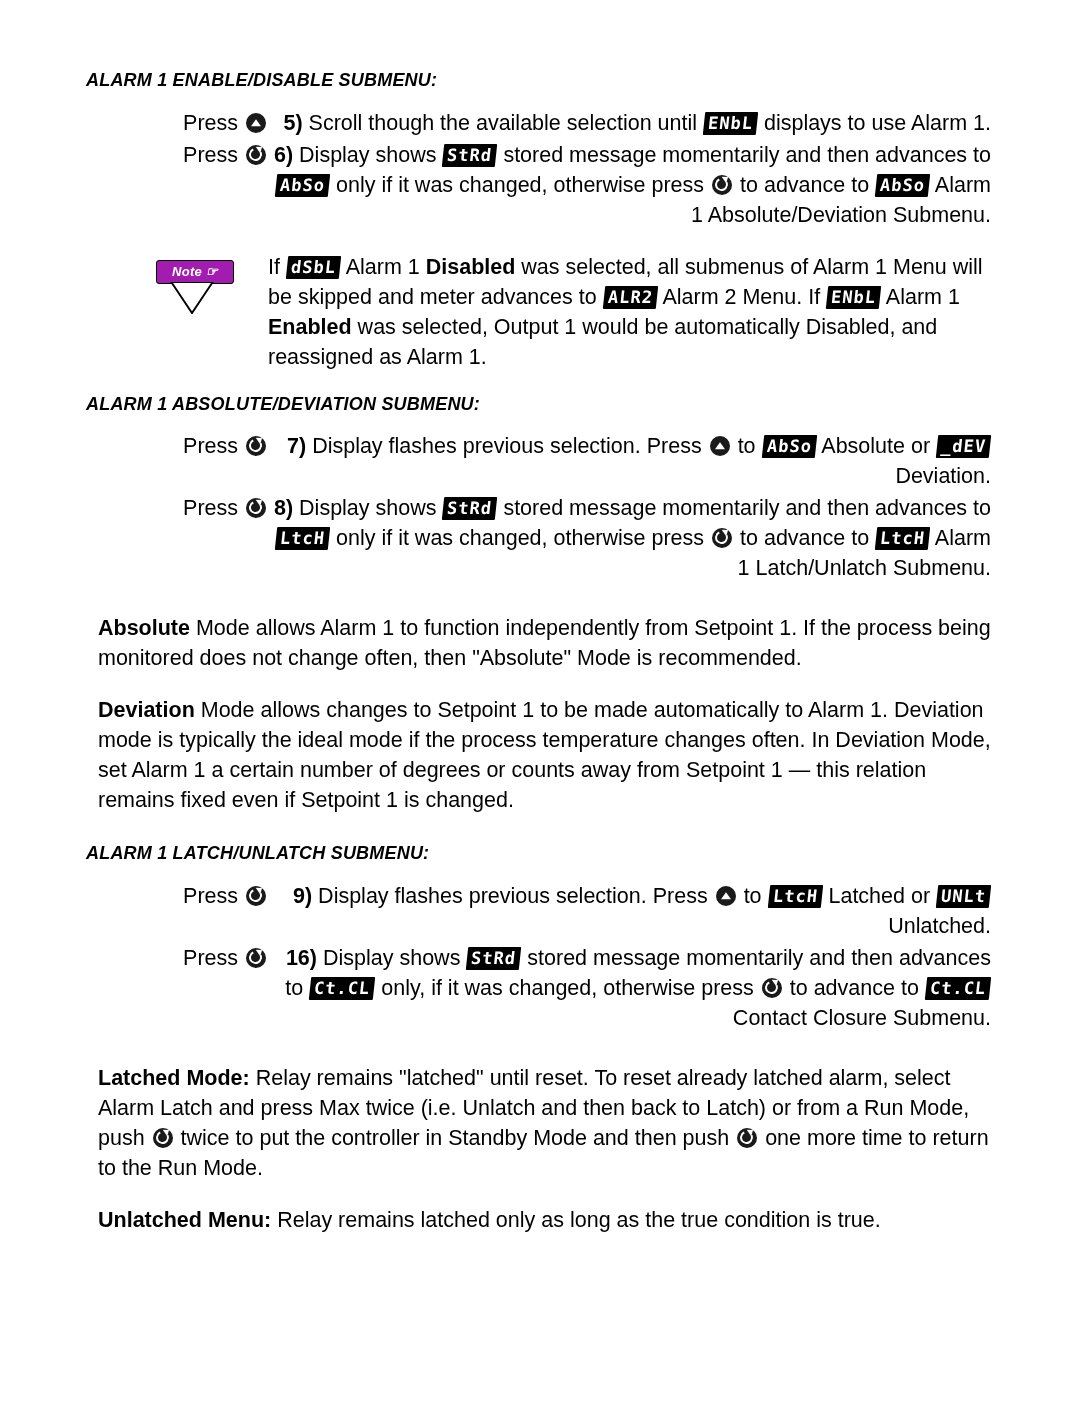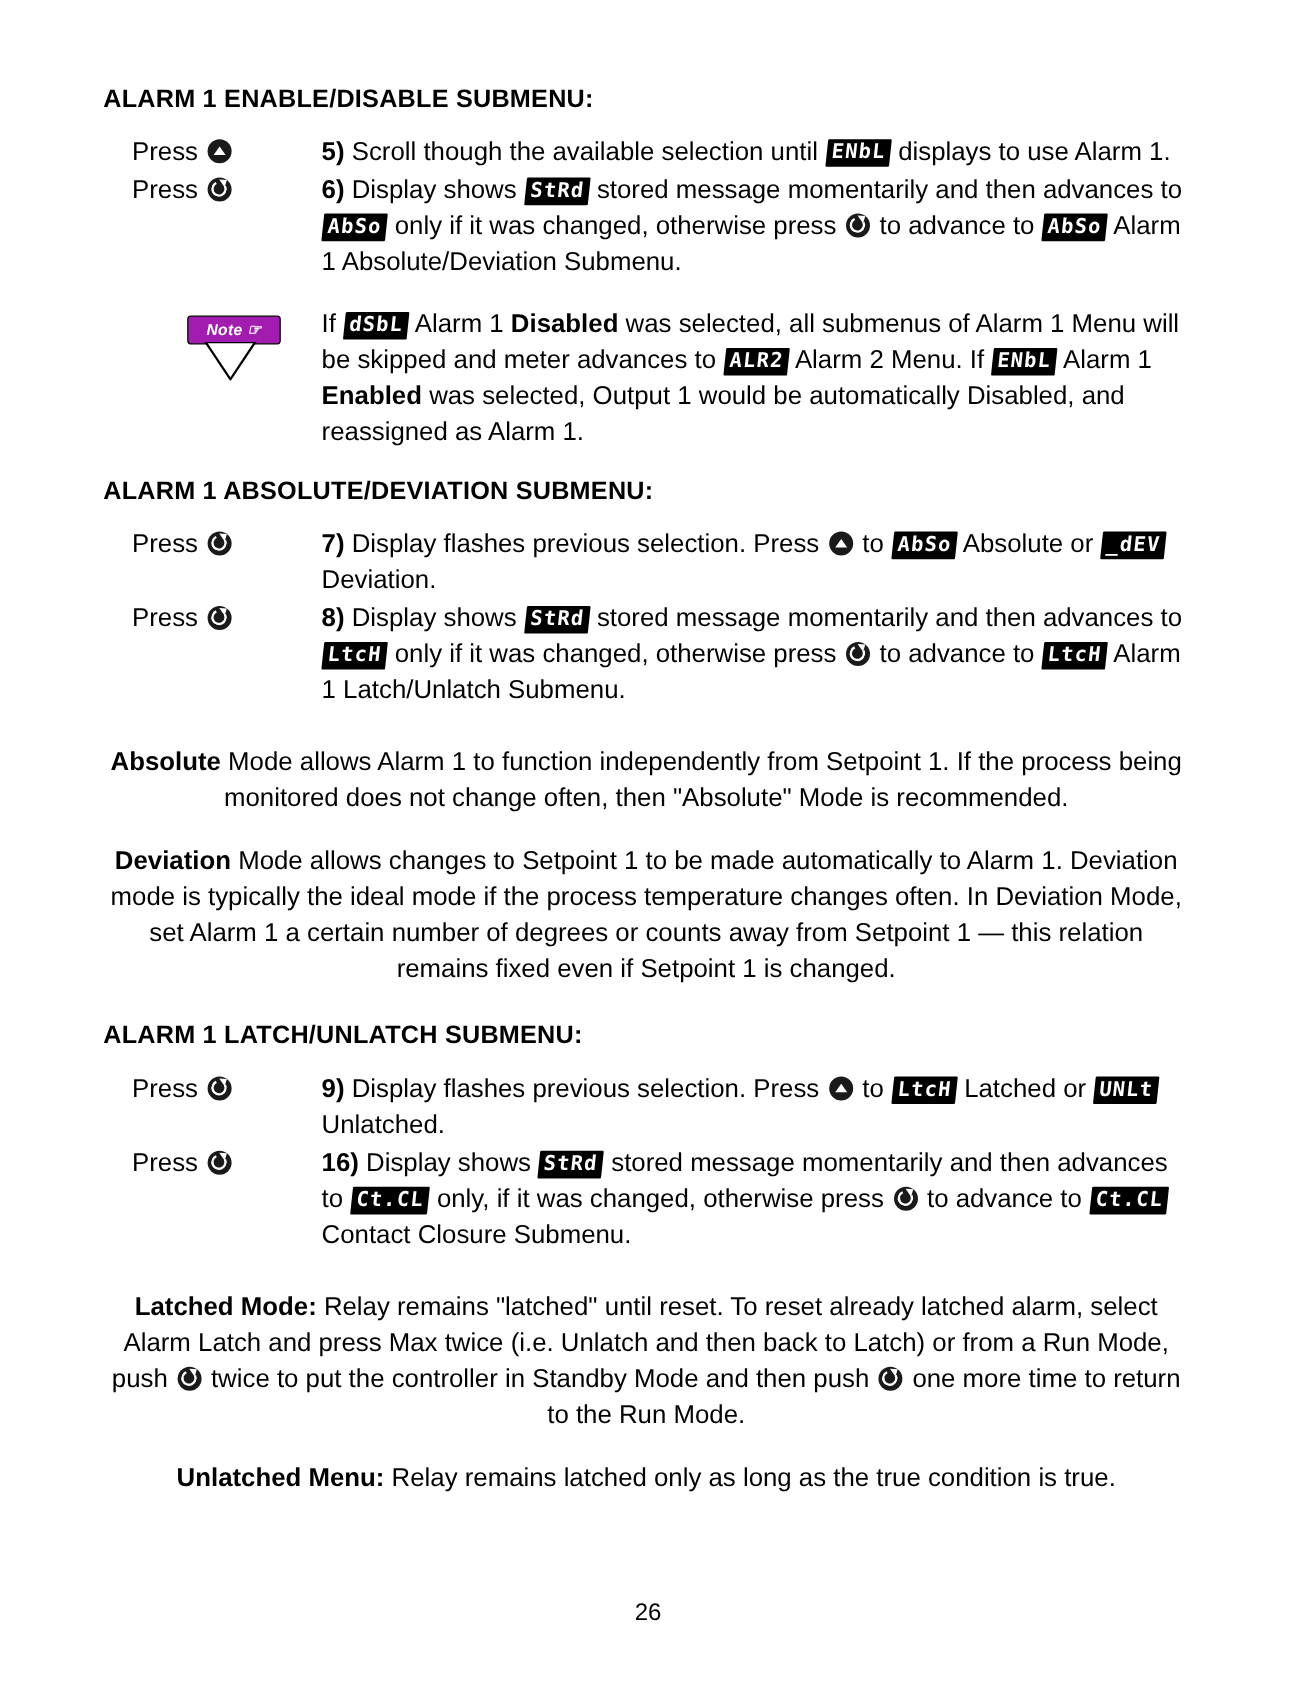--- a/index.html
+++ b/index.html
@@ -22,54 +22,56 @@
     padding: 0;
     box-sizing: border-box;
   }
   .content {
     position: absolute;
     left: 86px;
     top: 70px;
     width: 905px;
   }
   h2.section-title {
-    font-size: 21px;
+    font-size: 18px;
     font-weight: bold;
     letter-spacing: 0.2px;
     margin: 0 0 16px 0;
     line-height: 1.2;
+    font-style: italic;
   }
   .block {
     margin-bottom: 22px;
   }
   .step-row {
     display: flex;
     align-items: flex-start;
     margin-bottom: 2px;
+    text-align: right;
   }
   .press-col {
     width: 182px;
     flex: 0 0 182px;
     font-size: 21.5px;
     line-height: 30px;
     padding-left: 24px;
     box-sizing: border-box;
     white-space: nowrap;
   }
   .step-col {
     flex: 1 1 auto;
     font-size: 21.5px;
     line-height: 30px;
   }
   .step-col b { font-weight: bold; }
   .para {
     font-size: 21.5px;
     line-height: 30px;
-    margin: 0 0 22px 0;
-    text-align: center;
+    margin: 0 0 22px 12px;
+    text-align: left;
   }
   .para b { font-weight: bold; }
 
   
   .led {
     display: inline-block;
     background: #000000;
     color: #ffffff;
     font-family: "DejaVu Sans Mono", monospace;
     font-weight: bold;
@@ -298,14 +300,13 @@
     <p class="para" style="margin-top:30px;">
       <b>Latched Mode:</b><span> Relay remains "latched" until reset. To reset already latched alarm, select Alarm Latch and press Max twice (i.e. Unlatch and then back to Latch) or from a Run Mode, push </span><span class="btn loop"></span><span> twice to put the controller in Standby Mode and then push </span><span class="btn loop"></span><span> one more time to return to the Run Mode.</span>
     </p>
 
     <p class="para">
       <b>Unlatched Menu:</b><span> Relay remains latched only as long as the true condition is true.</span>
     </p>
 
   </div>
 
-  <div class="footer">26</div>
 </div>
 
 </body></html>

